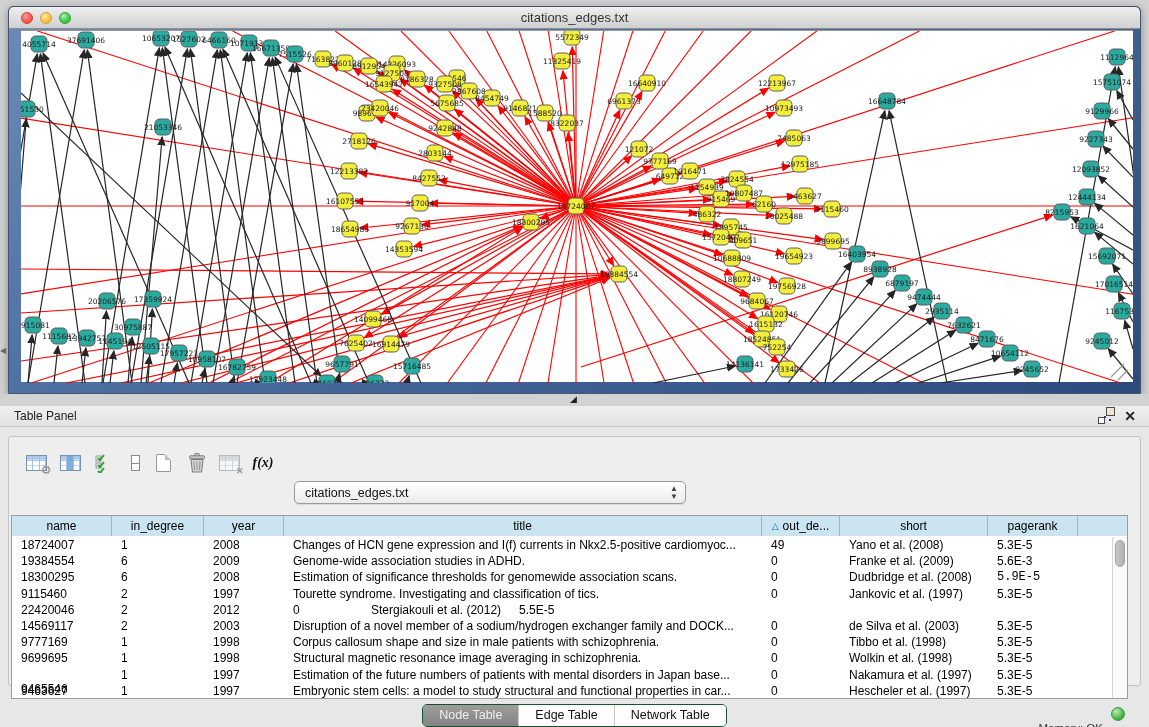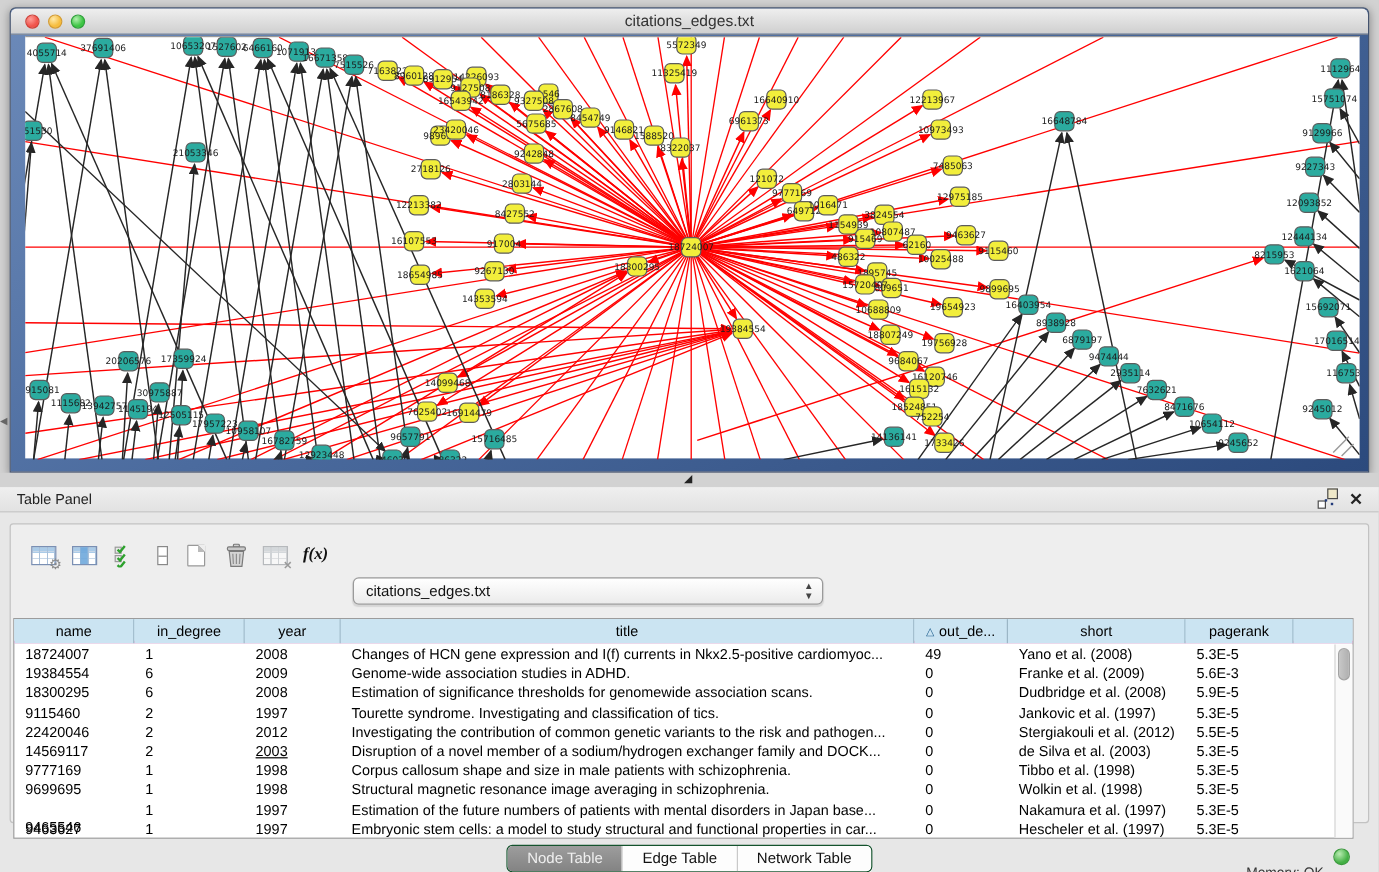--- a/index.html
+++ b/index.html
@@ -887,44 +887,43 @@
             <div class="td" style="width: 148px;">Franke et al. (2009)</div>
             <div class="td" style="width: 90px;">5.6E-3</div>
           </div>
           <div class="tr">
             <div class="td" style="width: 100px;">18300295</div>
             <div class="td" style="width: 92px;">6</div>
             <div class="td" style="width: 80px;">2008</div>
             <div class="td" style="width: 478px;">Estimation of significance thresholds for genomewide association scans.</div>
             <div class="td" style="width: 78px;">0</div>
             <div class="td" style="width: 148px;">Dudbridge et al. (2008)</div>
-            <div class="td" style="width: 90px;">5.9E-5</div>
+            <div class="td" style="width: 90px; font-family: Liberation Mono, monospace;">5.9E-5</div>
           </div>
           <div class="tr">
             <div class="td" style="width: 100px;">9115460</div>
             <div class="td" style="width: 92px;">2</div>
             <div class="td" style="width: 80px;">1997</div>
             <div class="td" style="width: 478px;">Tourette syndrome. Investigating and classification of tics.</div>
             <div class="td" style="width: 78px;">0</div>
             <div class="td" style="width: 148px;">Jankovic et al. (1997)</div>
             <div class="td" style="width: 90px;">5.3E-5</div>
           </div>
           <div class="tr">
             <div class="td" style="width: 100px;">22420046</div>
             <div class="td" style="width: 92px;">2</div>
             <div class="td" style="width: 80px;">2012</div>
-            <div class="td" style="width: 478px;">Investigating the contribution of common genetic variants to the risk and pathogen...</div>
             <div class="td" style="width: 78px;">0</div>
             <div class="td" style="width: 148px;">Stergiakouli et al. (2012)</div>
             <div class="td" style="width: 90px;">5.5E-5</div>
           </div>
           <div class="tr">
             <div class="td" style="width: 100px;">14569117</div>
             <div class="td" style="width: 92px;">2</div>
-            <div class="td" style="width: 80px; text-decoration: underline;">2003</div>
+            <div class="td" style="width: 80px;">2003</div>
             <div class="td" style="width: 478px;">Disruption of a novel member of a sodium/hydrogen exchanger family and DOCK...</div>
             <div class="td" style="width: 78px;">0</div>
             <div class="td" style="width: 148px;">de Silva et al. (2003)</div>
             <div class="td" style="width: 90px;">5.3E-5</div>
           </div>
           <div class="tr">
             <div class="td" style="width: 100px;">9777169</div>
             <div class="td" style="width: 92px;">1</div>
             <div class="td" style="width: 80px;">1998</div>
             <div class="td" style="width: 478px;">Corpus callosum shape and size in male patients with schizophrenia.</div>

